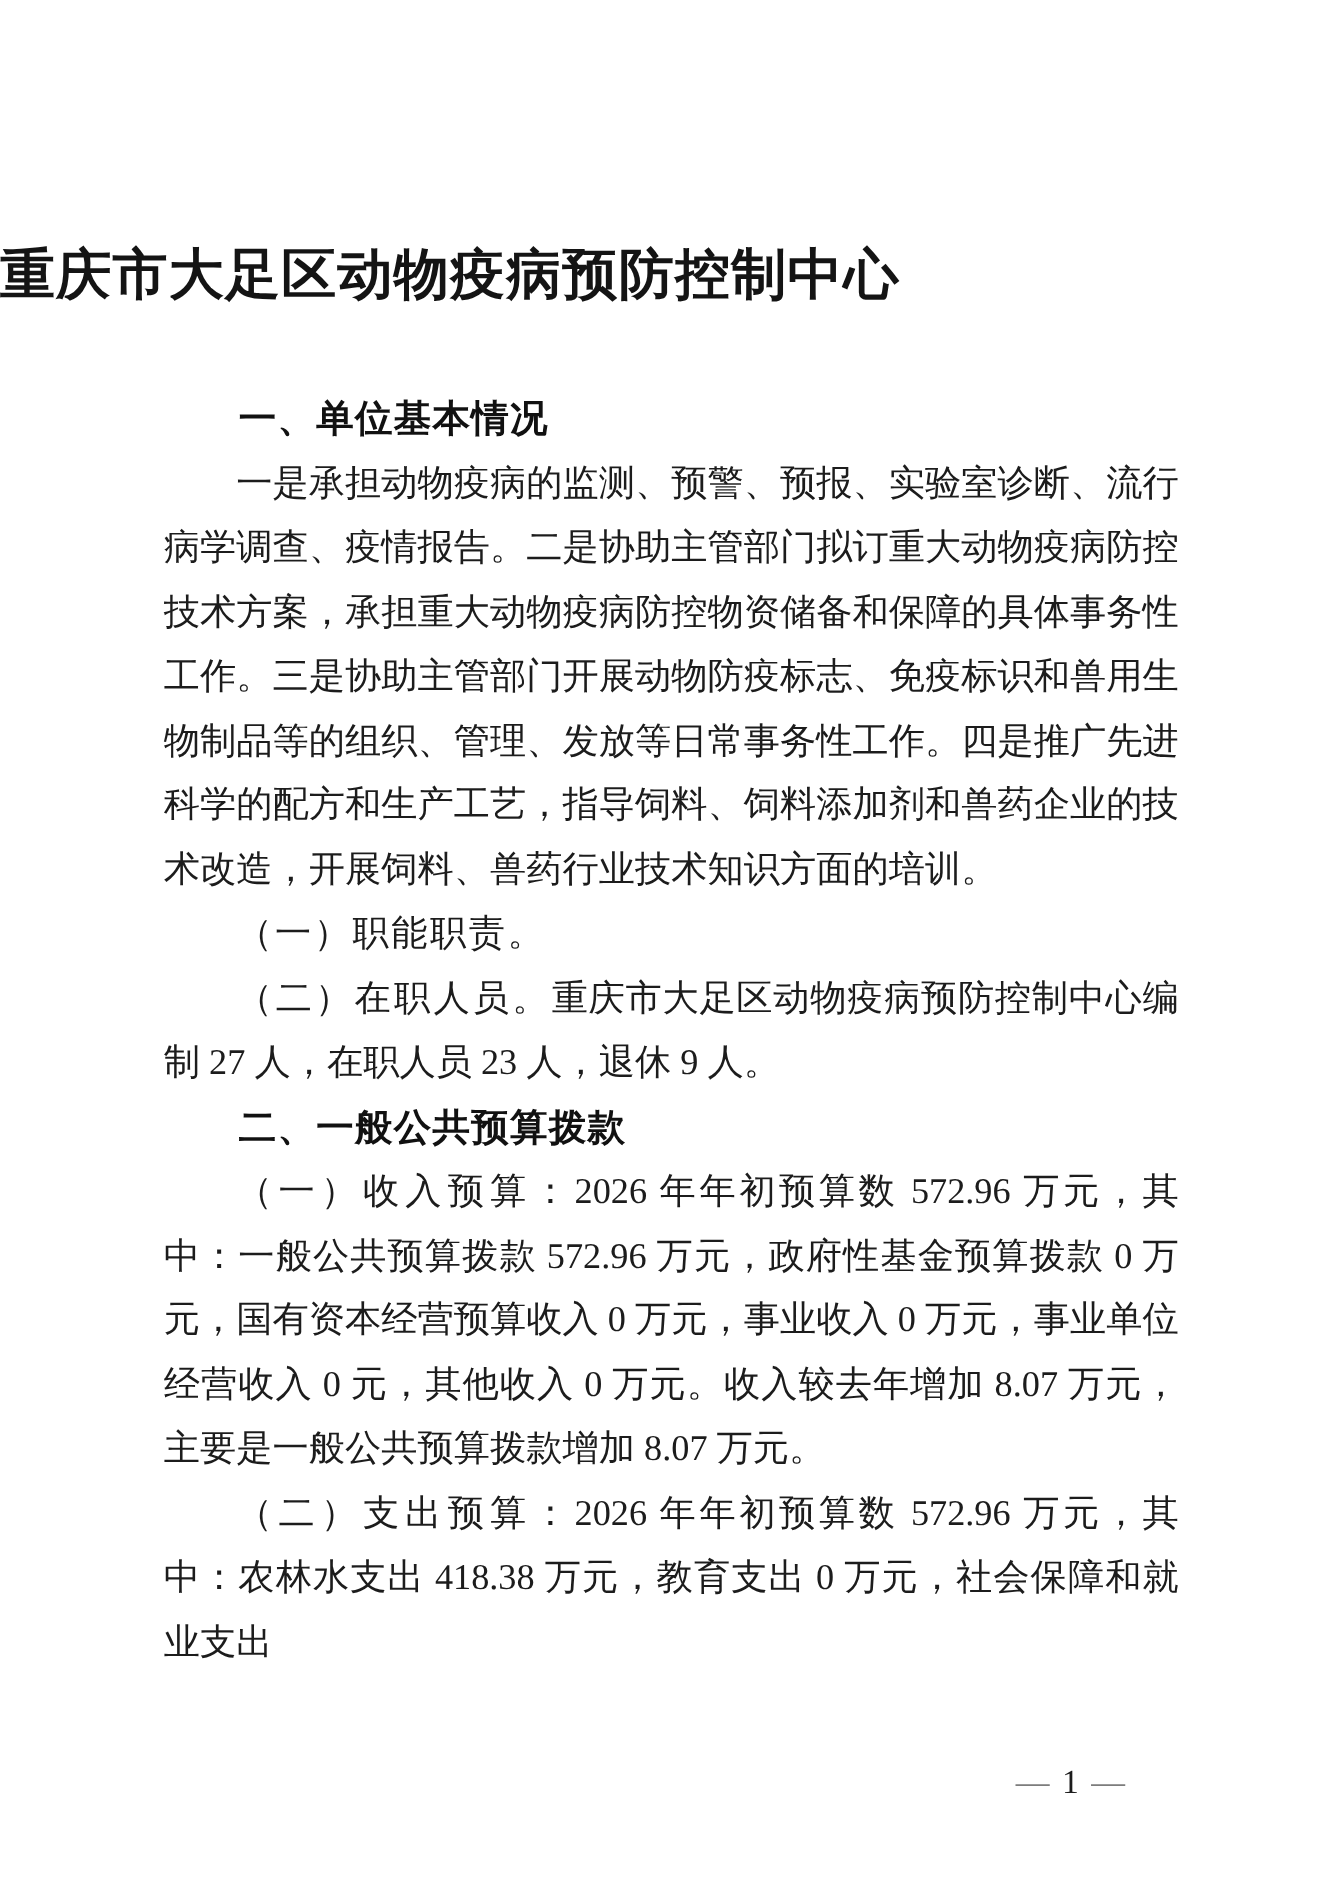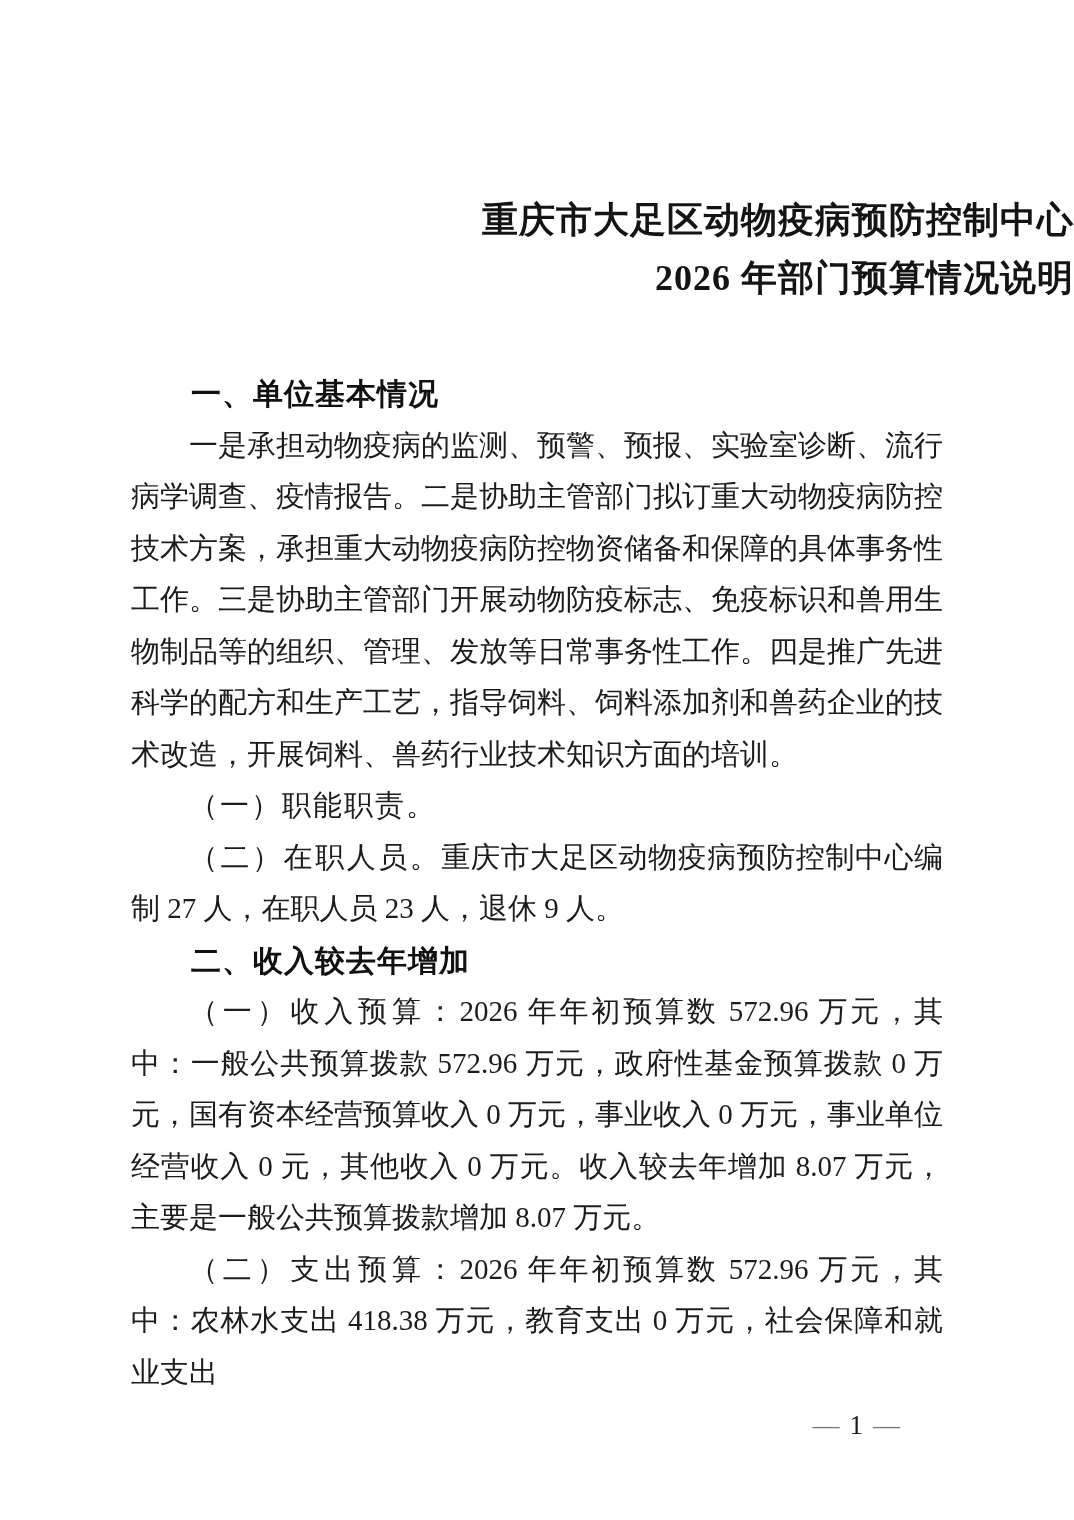--- a/index.html
+++ b/index.html
@@ -13,23 +13,23 @@
   .page {
     position: relative;
     width: 1074px;
     height: 1520px;
     background: #ffffff;
     overflow: hidden;
   }
   
   .doc-title {
     padding-top: 191px;
-    text-align: right;
+    text-align: left;
     font-weight: bold;
-    font-size: 36px;
+    font-size: 44px;
     line-height: 58px;
     letter-spacing: 1px;
     color: #141414;
   }
   
   .doc-body {
     margin: 61px 131px 0 131px;   
     font-size: 29px;
     line-height: 51.5px;
     text-align: justify;
@@ -65,34 +65,33 @@
     padding: 0 10px;
   }
 </style>
 </head>
 <body>
 
 <div class="page">
 
   <div class="doc-title">
     <div>重庆市大足区动物疫病预防控制中心</div>
-    <div>2026 年部门预算情况说明</div>
   </div>
 
   <div class="doc-body">
 
     <p class="sec-heading">一、单位基本情况</p>
 
     <p class="para"><span>一是承担动物疫病的监测、预警、预报、实验室诊断、流行病学调查、疫情报告。二是协助主管部门拟订重大动物疫病防控技术方案，承担重大动物疫病防控物资储备和保障的具体事务性工作。三是协助主管部门开展动物防疫标志、免疫标识和兽用生物制品等的组织、管理、发放等日常事务性工作。四是推广先进科学的配方和生产工艺，指导饲料、饲料添加剂和兽药企业的技术改造，开展饲料、兽药行业技术知识方面的培训。</span></p>
 
     <p class="para"><span class="lead">（一）职能职责。</span><span></span></p>
 
     <p class="para"><span class="lead">（二）在职人员。</span><span>重庆市大足区动物疫病预防控制中心编制 27 人，在职人员 23 人，退休 9 人。</span></p>
 
-    <p class="sec-heading">二、收入较去年增加</p>
+    <p class="sec-heading">二、一般公共预算拨款</p>
 
     <p class="para"><span class="lead">（一）收入预算：</span><span>2026 年年初预算数 572.96 万元，其中：一般公共预算拨款 572.96 万元，政府性基金预算拨款 0 万元，国有资本经营预算收入 0 万元，事业收入 0 万元，事业单位经营收入 0 元，其他收入 0 万元。收入较去年增加 8.07 万元，主要是一般公共预算拨款增加 8.07 万元。</span></p>
 
     <p class="para"><span class="lead">（二）支出预算：</span><span>2026 年年初预算数 572.96 万元，其中：农林水支出 418.38 万元，教育支出 0 万元，社会保障和就业支出</span></p>
 
   </div>
 
   <div class="page-number"><span class="dash">—</span><span>1</span><span class="dash">—</span></div>
 
 </div>

